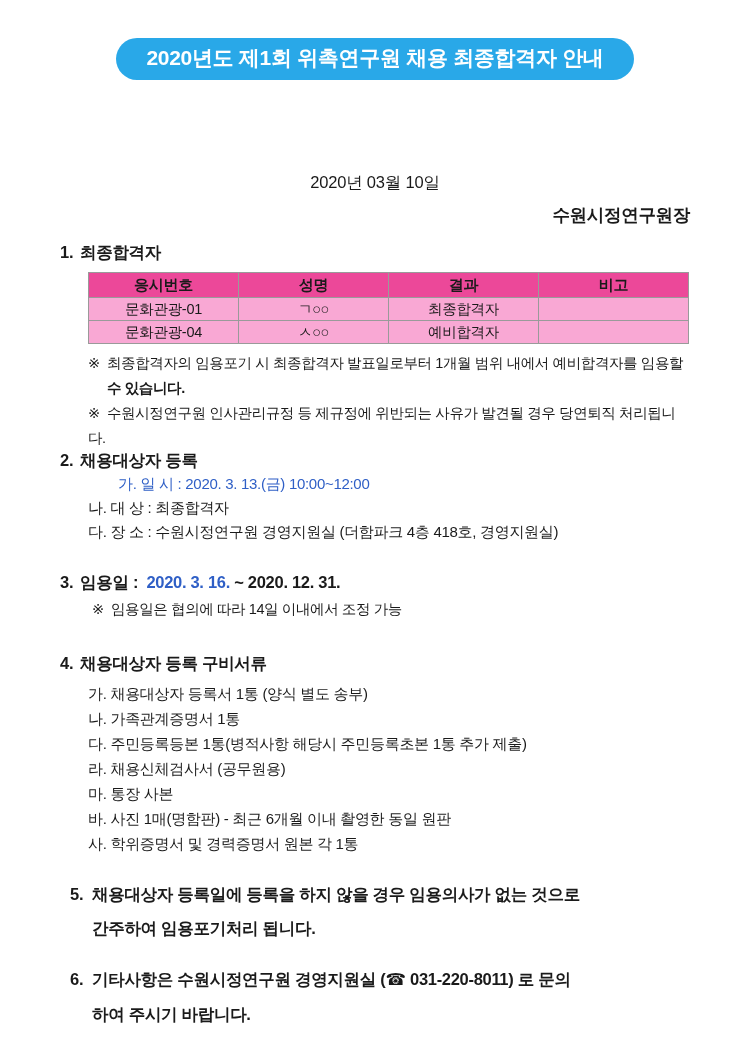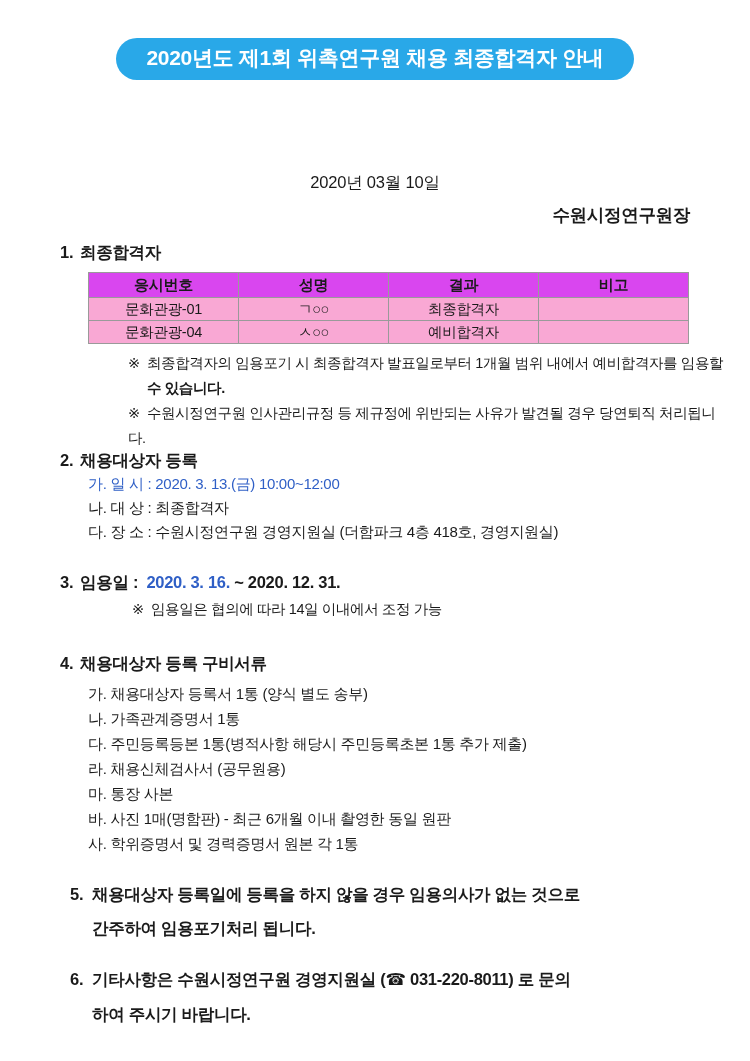--- a/index.html
+++ b/index.html
@@ -97,21 +97,20 @@
     font-size: 15px;
     letter-spacing: -0.3px;
     white-space: nowrap;
   }
   .note {
     position: absolute;
     left: 88px;
     font-size: 14.5px;
     letter-spacing: -0.4px;
     line-height: 25px;
-    margin-left: 40px;
   }
   .note .mark { display: inline-block; width: 19px; }
   .note .cont { display: block; padding-left: 19px; font-weight: bold; }
 
   .blue { color: #2f5fc6; }
 
   
   .tbl {
     position: absolute;
     left: 88px;
@@ -123,21 +122,21 @@
     letter-spacing: -0.3px;
   }
   .tbl th, .tbl td {
     border: 1px solid #9a9a9a;
     text-align: center;
     padding: 0;
     height: 22px;
     line-height: 22px;
   }
   .tbl th {
-    background: #d946ef;
+    background: #ec4899;
     font-weight: bold;
     font-size: 15px;
     height: 24px;
     line-height: 24px;
     text-align: center;
   }
   .tbl td { background: #f9a8d4; }
   .tbl col.c0 { width: 150px; }
   .tbl col.c1 { width: 150px; }
   .tbl col.c2 { width: 150px; }
@@ -212,21 +211,21 @@
   </div>
 
   <div class="note" style="top:401px; width:600px;">
     <span class="mark">※</span><span>수원시정연구원 인사관리규정 등 제규정에 위반되는 사유가 발견될 경우 당연퇴직 처리됩니다.</span>
   </div>
 
   <div class="sec-head" style="top:450px;">
     <span class="num">2.</span><span>채용대상자 등록</span>
   </div>
 
-  <div class="sub-item" style="top:475px;">
+  <div class="sub-item" style="top:475px;margin-left:30px;">
     <span class="blue">가. 일 시 :</span>
     <span class="blue">2020. 3. 13.(금) 10:00~12:00</span>
   </div>
   <div class="sub-item" style="top:499px;">
     <span>나. 대 상 :</span>
     <span>최종합격자</span>
   </div>
   <div class="sub-item" style="top:523px;">
     <span>다. 장 소 :</span>
     <span>수원시정연구원 경영지원실 (더함파크 4층 418호, 경영지원실)</span>

